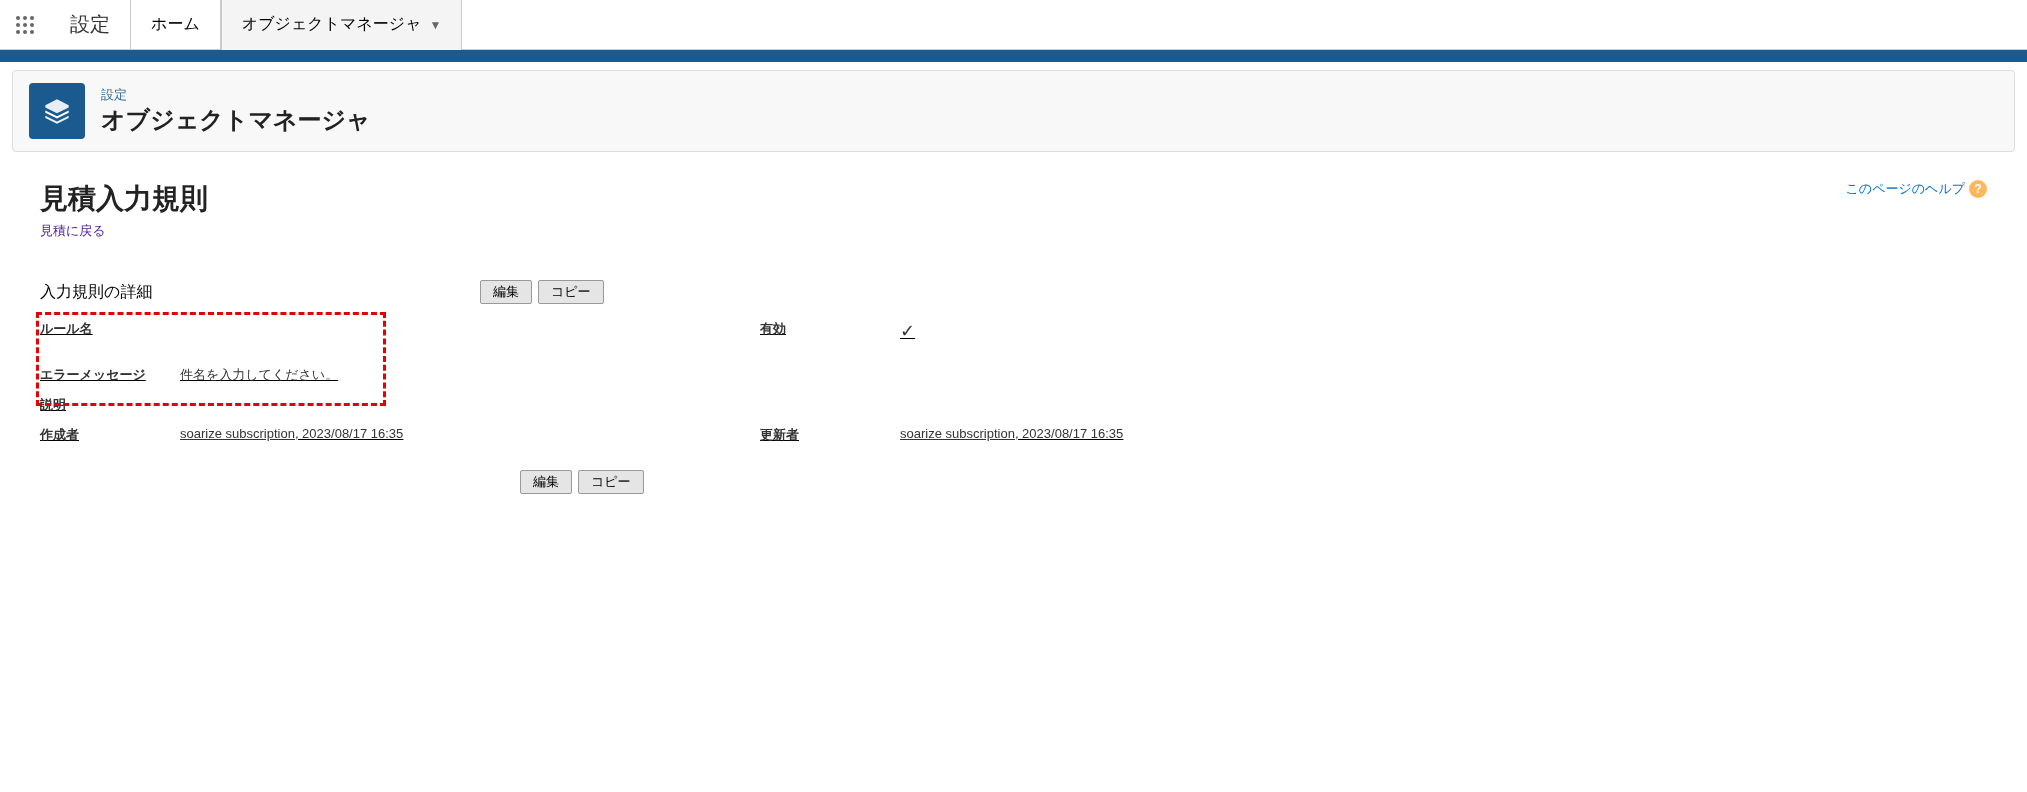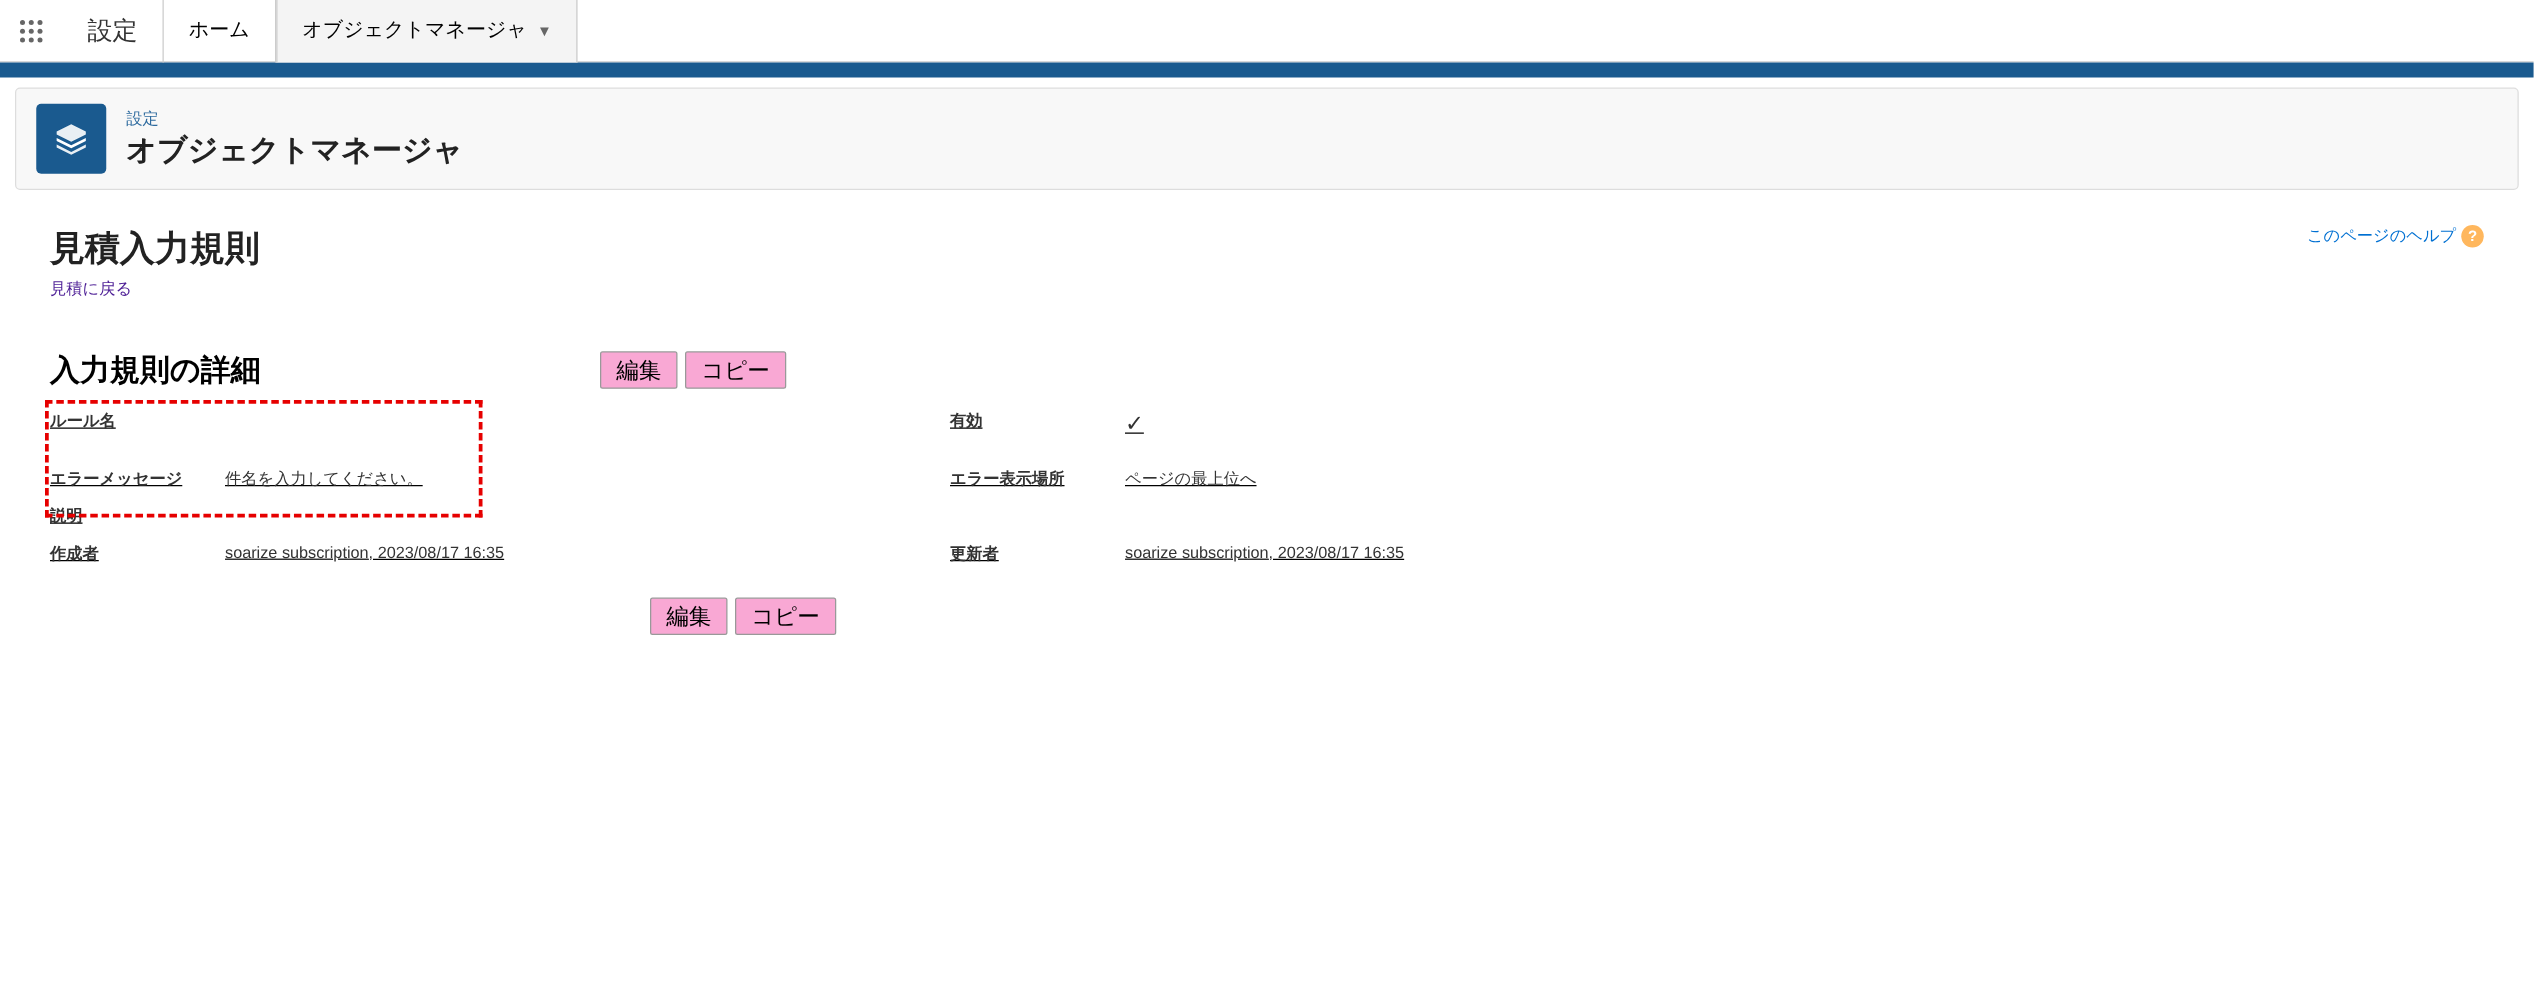--- a/index.html
+++ b/index.html
@@ -29,23 +29,23 @@
     
     .content { padding: 20px 40px; }
     .title-row { display: flex; justify-content: space-between; align-items: flex-start; gap: 24px; }
     .page-title { font-size: 28px; font-weight: bold; color: #222; }
     .back-link { color: #4c1d95; font-size: 13px; text-decoration: none; cursor: pointer; display: inline-block; margin-top: 4px; }
     .help-link { color: #0070d2; font-size: 13px; text-decoration: none; cursor: pointer; display: flex; align-items: center; gap: 4px; }
     .help-icon { width: 18px; height: 18px; background: #ffb75d; border-radius: 50%; display: inline-flex; justify-content: center; align-items: center; color: #fff; font-weight: bold; font-size: 12px; }
     
     .section { margin-top: 40px; }
     .section-head { display: flex; align-items: center; margin-bottom: 10px; }
-    .section-title { font-size: 24px; font-weight: bold; flex: 0 0 440px; }
+    .section-title { font-size: 16px; font-weight: normal; flex: 0 0 440px; }
     .btn-row { display: flex; gap: 6px; }
-    .btn { border: 1px solid #999; background: #f9a8d4; padding: 2px 12px; font-size: 18px; cursor: pointer; border-radius: 2px; }
+    .btn { border: 1px solid #999; background: #e5e5e5; padding: 2px 12px; font-size: 13px; cursor: pointer; border-radius: 2px; }
     
     .detail-grid { width: 100%; }
     .detail-row { display: flex; padding: 6px 0; text-decoration: underline; }
     .left-pair { flex: 0 0 720px; display: flex; }
     .right-pair { flex: 1; display: flex; }
     .field-label { flex: 0 0 140px; font-size: 13px; color: #333; font-weight: bold; }
     .field-value { flex: 1; font-size: 13px; color: #333; }
     .field-value a { color: #333; text-decoration: underline; cursor: pointer; }
     .check { font-size: 18px; }
     
@@ -133,24 +133,20 @@
           </div>
         </div>
         <div class="detail-row">
           <div class="right-pair"></div>
         </div>
         <div class="detail-row">
           <div class="left-pair">
             <div class="field-label">エラーメッセージ</div>
             <div class="field-value">件名を入力してください。</div>
           </div>
-          <div class="right-pair">
-            <div class="field-label">エラー表示場所</div>
-            <div class="field-value">ページの最上位へ</div>
-          </div>
         </div>
         <div class="detail-row">
           <div class="left-pair">
             <div class="field-label">説明</div>
             <div class="field-value"></div>
           </div>
           <div class="right-pair"></div>
         </div>
         <div class="detail-row">
           <div class="left-pair">

